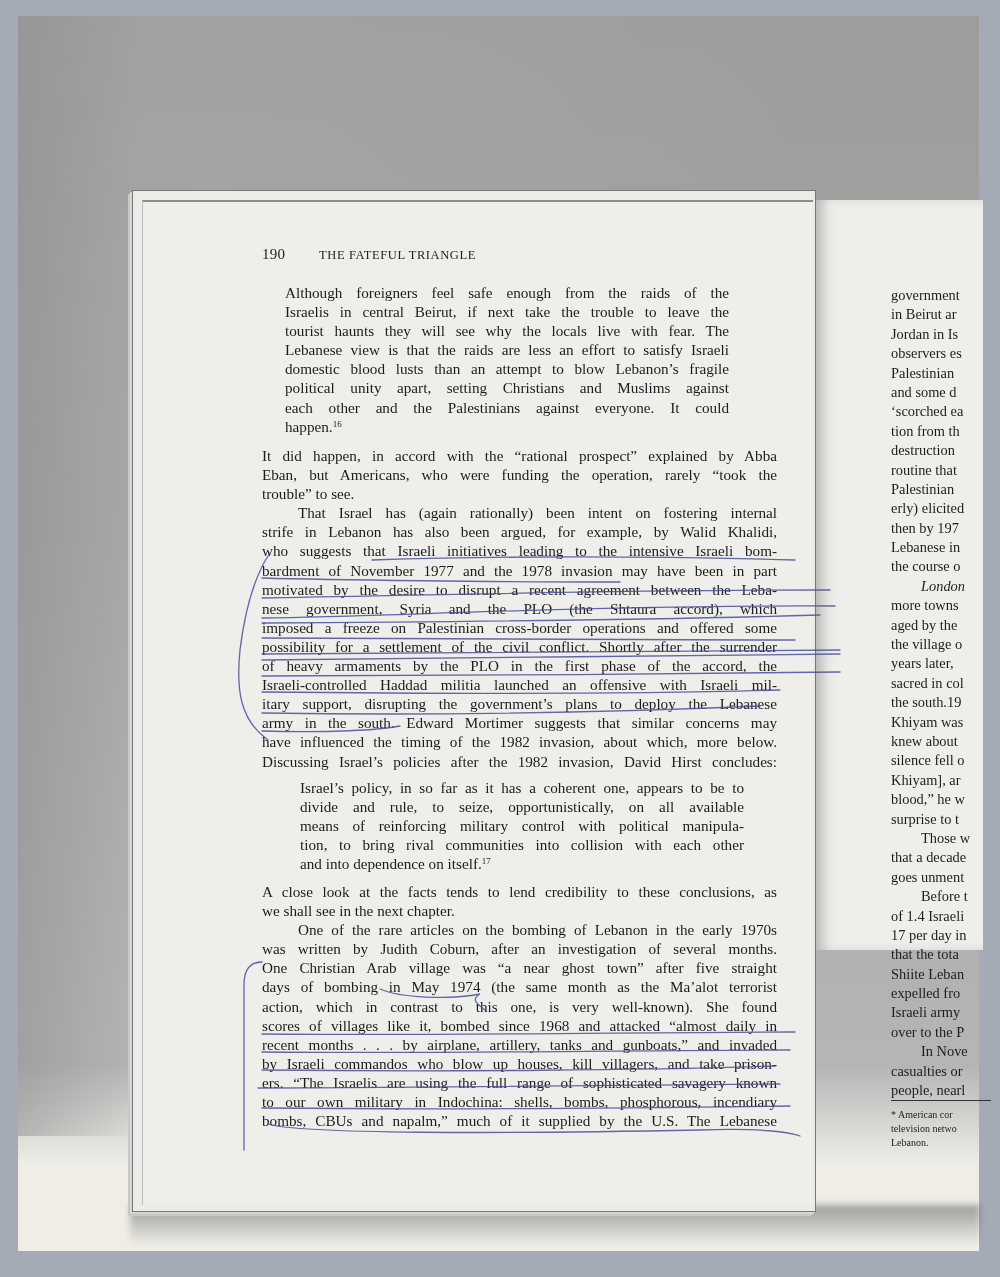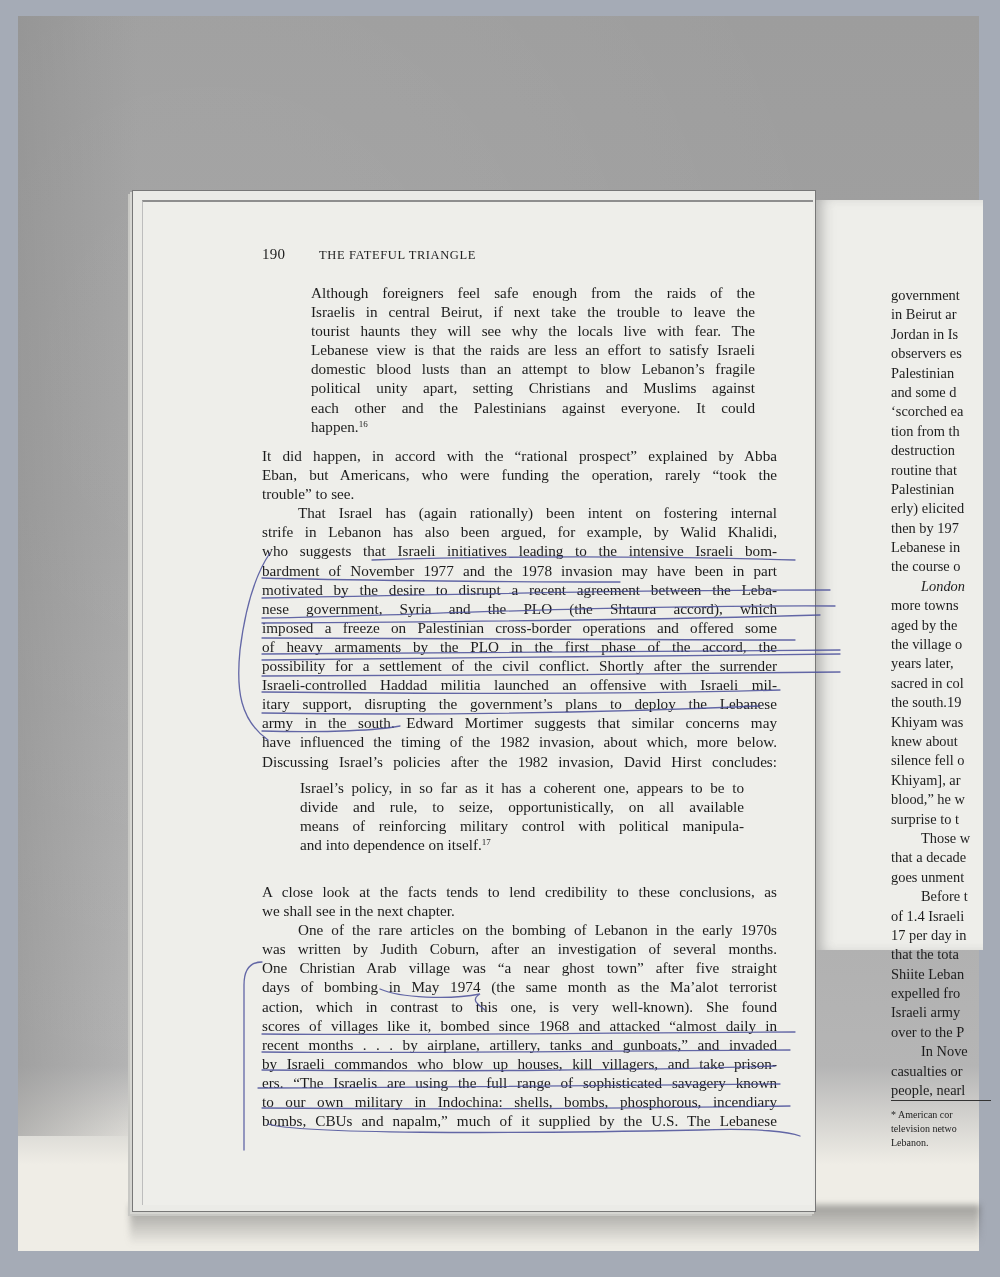--- a/index.html
+++ b/index.html
@@ -61,21 +61,21 @@
     font-size: 15px; color: #1e1e1e; letter-spacing: 0.2px;
   }
   .running-head .pg { margin-right: 30px; }
   .running-head .ttl { font-size: 12.5px; letter-spacing: 0.6px; }
   .text { color: #1c1c1c; font-size: 15.2px; line-height: 19.1px; }
   .block {
     position: absolute; white-space: nowrap;
   }
   .block .ln { display: block; height: 19.1px; text-align: justify; text-align-last: justify; }
   .block .ln.last { text-align-last: left; }
-  .quote1 { left: 311px; top: 283px; width: 444px; }
+  .quote1 { left: 285px; top: 283px; width: 444px; }
   .para1  { left: 262px; top: 446px; width: 515px; }
   .quote2 { left: 300px; top: 778px; width: 444px; }
   .para2  { left: 262px; top: 882px; width: 515px; }
   sup { font-size: 9px; vertical-align: 5px; line-height: 0; }
   .pen { position: absolute; left: 0; top: 0; width: 1000px; height: 1277px; pointer-events: none; }
 </style>
 </head>
 <body>
 
 <div class="scan-bg"></div>
@@ -156,33 +156,34 @@
   <span class="ln">It did happen, in accord with the “rational prospect” explained by Abba</span>
   <span class="ln">Eban, but Americans, who were funding the operation, rarely “took the</span>
   <span class="ln last">trouble” to see.</span>
   <span class="ln" style="padding-left:36px;">That Israel has (again rationally) been intent on fostering internal</span>
   <span class="ln">strife in Lebanon has also been argued, for example, by Walid Khalidi,</span>
   <span class="ln">who suggests that Israeli initiatives leading to the intensive Israeli bom-</span>
   <span class="ln">bardment of November 1977 and the 1978 invasion may have been in part</span>
   <span class="ln">motivated by the desire to disrupt a recent agreement between the Leba-</span>
   <span class="ln">nese government, Syria and the PLO (the Shtaura accord), which</span>
   <span class="ln">imposed a freeze on Palestinian cross-border operations and offered some</span>
+  <span class="ln">possibility for a settlement of the civil conflict. Shortly after the surrender</span>
   <span class="ln">of heavy armaments by the PLO in the first phase of the accord, the</span>
-  <span class="ln">possibility for a settlement of the civil conflict. Shortly after the surrender</span>
   <span class="ln">Israeli-controlled Haddad militia launched an offensive with Israeli mil-</span>
   <span class="ln">itary support, disrupting the government’s plans to deploy the Lebanese</span>
   <span class="ln">army in the south. Edward Mortimer suggests that similar concerns may</span>
   <span class="ln">have influenced the timing of the 1982 invasion, about which, more below.</span>
   <span class="ln">Discussing Israel’s policies after the 1982 invasion, David Hirst concludes:</span>
 </div>
 
 <div class="block text quote2">
   <span class="ln">Israel’s policy, in so far as it has a coherent one, appears to be to</span>
   <span class="ln">divide and rule, to seize, opportunistically, on all available</span>
   <span class="ln">means of reinforcing military control with political manipula-</span>
+  <span class="ln">tion, to bring rival communities into collision with each other</span>
   <span class="ln last"><span>and into dependence on itself.</span><sup>17</sup></span>
 </div>
 
 <div class="block text para2">
   <span class="ln">A close look at the facts tends to lend credibility to these conclusions, as</span>
   <span class="ln last">we shall see in the next chapter.</span>
   <span class="ln" style="padding-left:36px;">One of the rare articles on the bombing of Lebanon in the early 1970s</span>
   <span class="ln">was written by Judith Coburn, after an investigation of several months.</span>
   <span class="ln">One Christian Arab village was “a near ghost town” after five straight</span>
   <span class="ln">days of bombing in May 1974 (the same month as the Ma’alot terrorist</span>

